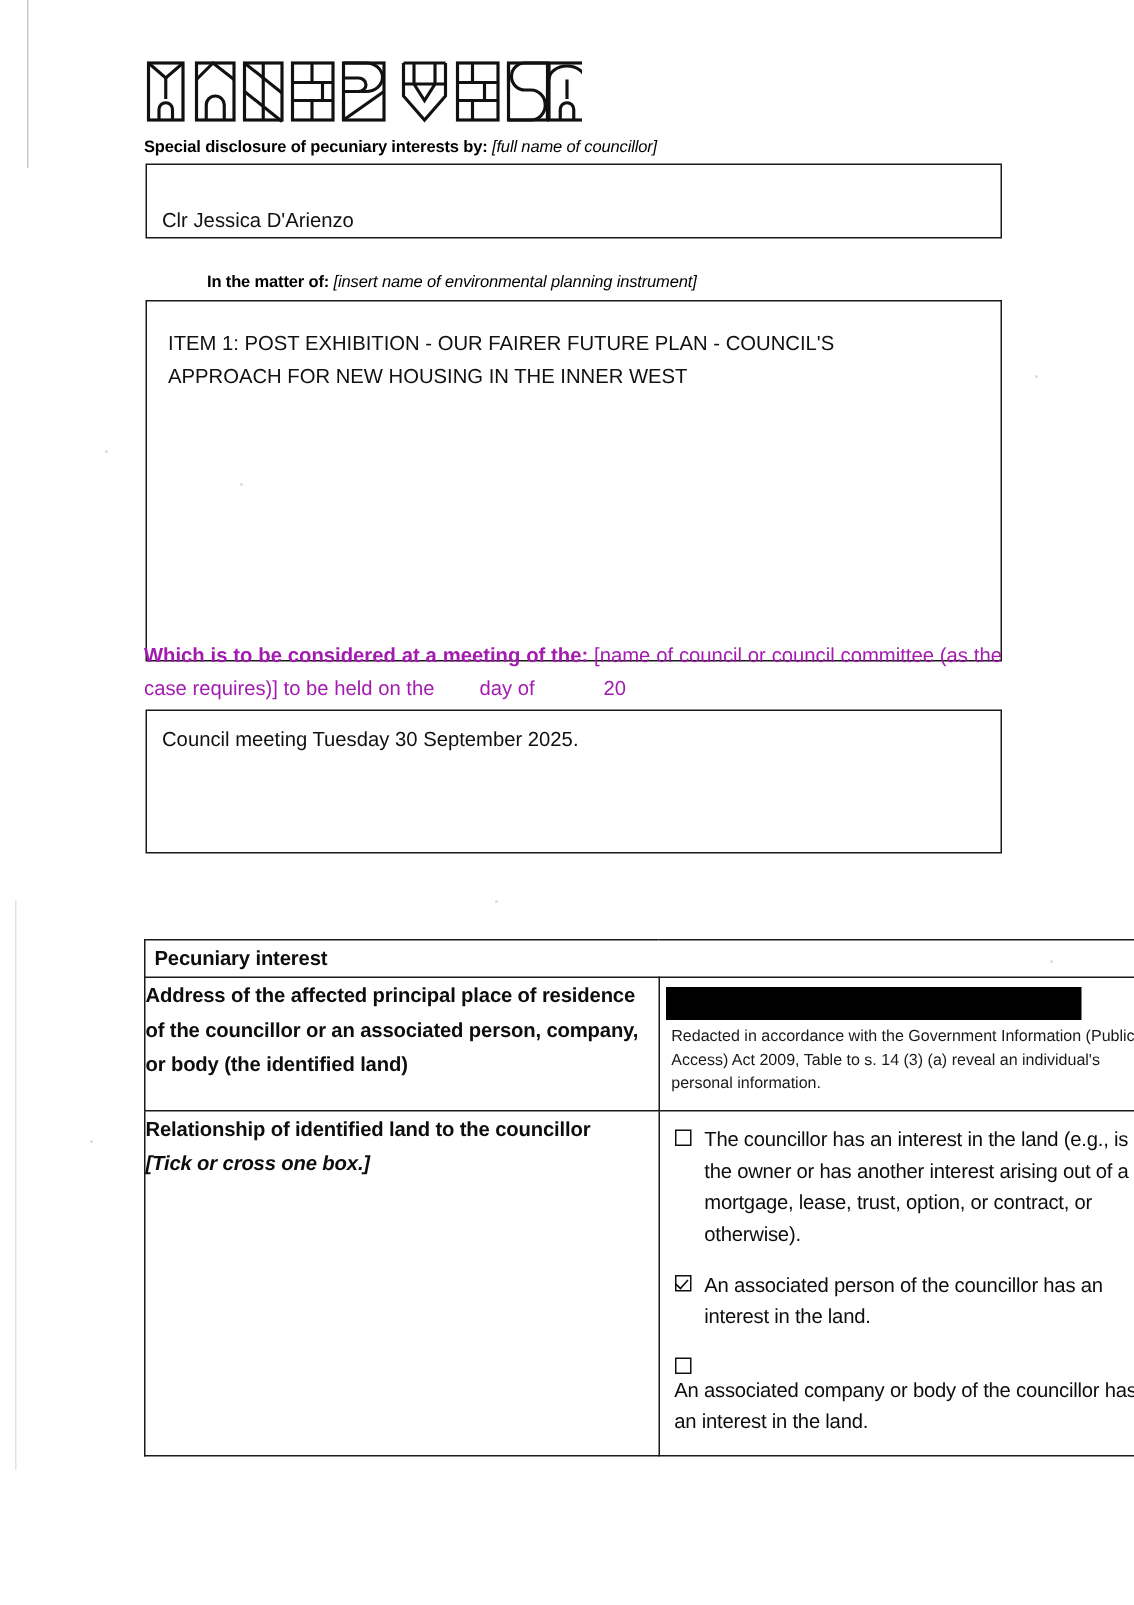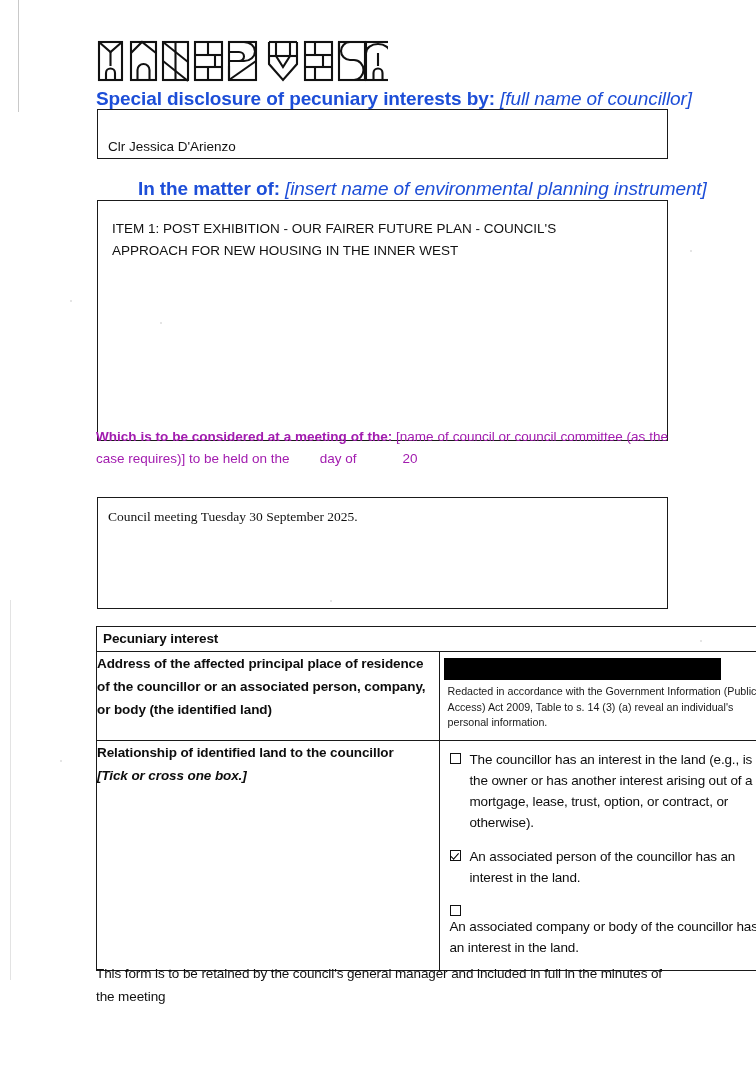--- a/index.html
+++ b/index.html
@@ -47,24 +47,24 @@
     left: 96px;
     top: 36px;
     width: 292px;
     height: 48px;
   }
   .logo svg { display: block; width: 292px; height: 48px; }
 
   
   .label-line {
     position: absolute;
-    font-size: 19px;
+    font-size: 11px;
     line-height: 21px;
     letter-spacing: -0.1px;
-    color: #1d4ed8;
+    color: #000000;
   }
   .label-line .lbl { font-weight: bold; }
   .label-line .ital { font-style: italic; font-weight: normal; }
 
   
   .box {
     position: absolute;
     border: 1.3px solid #1a1a1a;
     box-sizing: border-box;
     background: #fff;
@@ -292,21 +292,21 @@
 
   <div class="box" style="left:97px; top:200px; width:571px; height:241px;">
     <div class="box-text" style="left:14px; top:17px; width:522px; line-height:22px;">ITEM 1: POST EXHIBITION - OUR FAIRER FUTURE PLAN - COUNCIL'S APPROACH FOR NEW HOUSING IN THE INNER WEST</div>
   </div>
 
   <div class="justified" style="left:96px; top:426px;">
     <b>Which is to be considered at a meeting of the:</b>
     <span>[name of council or council committee (as the case requires)] to be held on the</span><span style="display:inline-block;width:30px;"></span><span>day of</span><span style="display:inline-block;width:46px;"></span><span>20</span>
   </div>
 
-  <div class="box" style="left:97px; top:497px; width:571px; height:112px;font-family:Liberation Serif, serif;">
+  <div class="box" style="left:97px; top:473px; width:571px; height:96px;">
     <div class="box-text" style="left:10px; top:9px;">Council meeting Tuesday 30 September 2025.</div>
   </div>
 
   <table class="tbl">
     <tbody>
       <tr>
         <td class="hdr-cell" colspan="2">Pecuniary interest</td>
       </tr>
 
       <tr>
@@ -339,21 +339,20 @@
               <span class="chk-box"></span>
               <span class="chk-text">An associated company or body of the councillor has an interest in the land.</span>
             </div>
 
           </div>
         </td>
       </tr>
     </tbody>
   </table>
 
-  <div class="footer">This form is to be retained by the council's general manager and included in full in the minutes of the meeting</div>
 
   <div class="speck" style="left:70px; top:300px;"></div>
   <div class="speck" style="left:160px; top:322px;"></div>
   <div class="speck" style="left:690px; top:250px;"></div>
   <div class="speck" style="left:60px; top:760px;"></div>
   <div class="speck" style="left:700px; top:640px;"></div>
   <div class="speck" style="left:330px; top:600px;"></div>
 
 </div>
 

